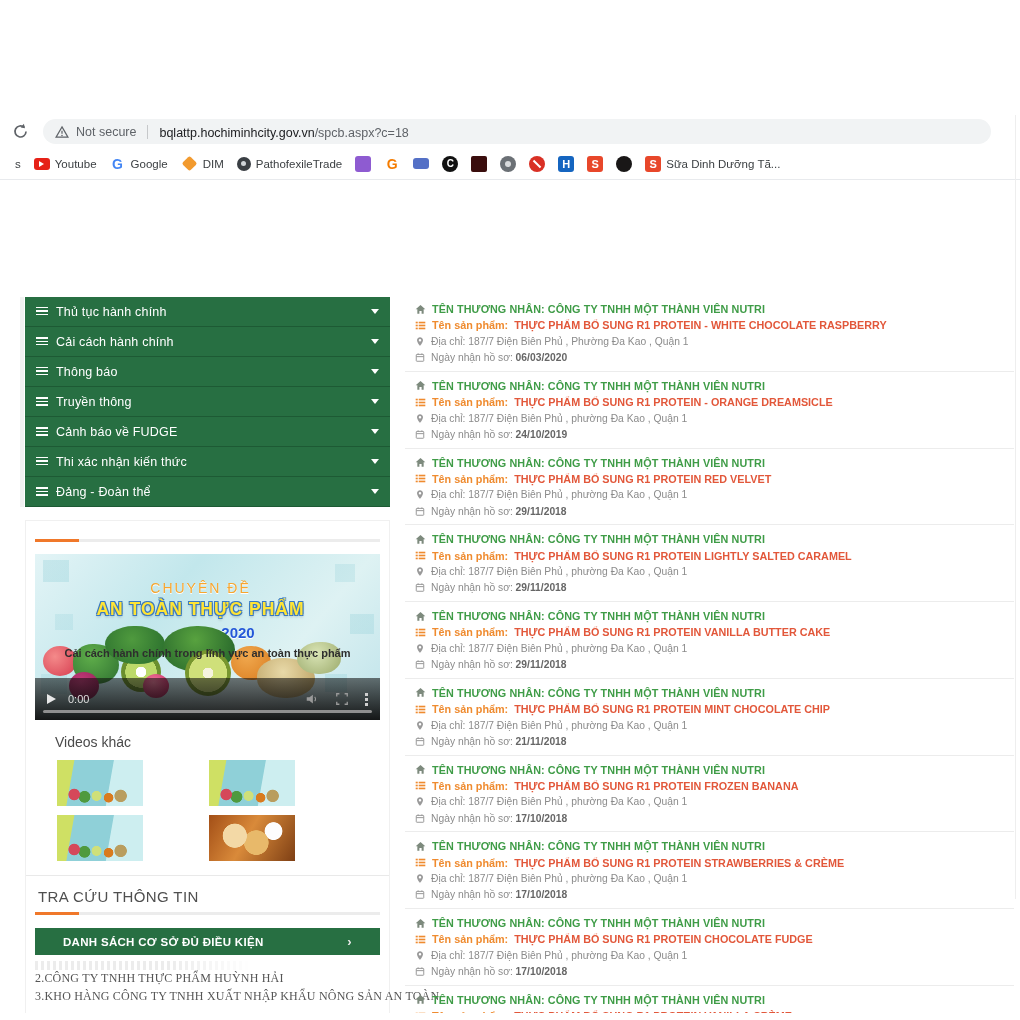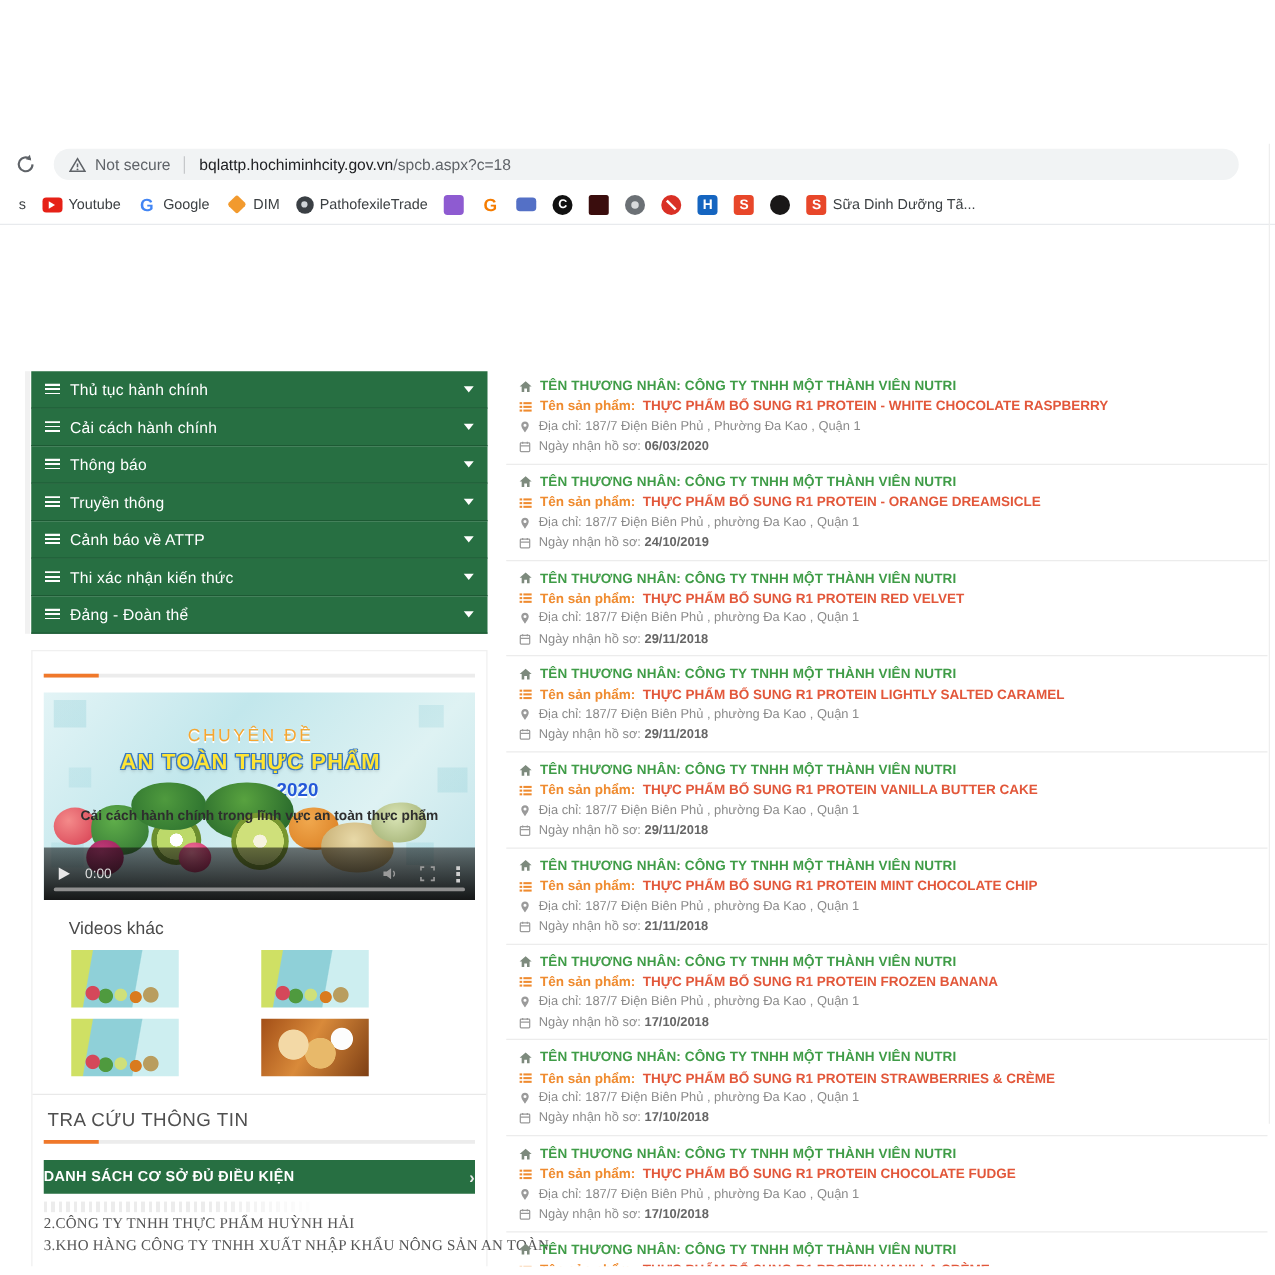--- a/index.html
+++ b/index.html
@@ -119,21 +119,21 @@
       linear-gradient(100deg,#cfe064 0 18%,#8fd0d8 19% 60%,#cdeef0 61%);}
   .mini-photo{background:
       radial-gradient(circle at 30% 45%,#f3d9a6 0 18%,transparent 19%),
       radial-gradient(circle at 55% 60%,#e8b96a 0 22%,transparent 23%),
       radial-gradient(circle at 75% 35%,#fdfdfd 0 12%,transparent 13%),
       linear-gradient(120deg,#a34f17 0%,#d98a3a 45%,#7e3f14 100%);}
 
   .col-div{height:1px;background:#e9e9e9;margin:14px -9px 0 -9px;}
 
   .lookup-btn{margin-top:13px;height:27px;background:var(--green);color:#fff;display:flex;
-              align-items:center;padding:0 0;font-size:11.5px;font-weight:bold;letter-spacing:.3px;cursor:pointer;}
+              align-items:center;padding:0 28px;font-size:11.5px;font-weight:bold;letter-spacing:.3px;cursor:pointer;}
   .lookup-btn .chev{margin-left:auto;font-size:13px;font-weight:bold;color:#eaeaea;}
   .faded-row{height:9px;margin-top:6px;overflow:hidden;opacity:.35;
       background:repeating-linear-gradient(90deg,#c9c9c9 0 3px,transparent 3px 6px);
       -webkit-mask-image:linear-gradient(90deg,#000 0 55%,transparent 90%);width:70%;}
   .lookup-item{font-size:12px;color:#555;line-height:17.5px;letter-spacing:.2px;cursor:pointer;white-space:nowrap;font-family:Liberation Serif, serif;}
 
   
   .rightcol{position:absolute;left:405px;top:0;width:609px;}
   .card{padding:6px 0 5px 10px;border-bottom:1px solid #ececec;cursor:pointer;}
   .crow{display:flex;align-items:center;gap:6px;height:16.2px;}
@@ -247,21 +247,21 @@
             <span>Thông báo</span>
             <span class="caret"></span>
           </div>
           <div class="menu-item">
             <span class="hamb"></span>
             <span>Truyền thông</span>
             <span class="caret"></span>
           </div>
           <div class="menu-item">
             <span class="hamb"></span>
-            <span>Cảnh báo về ATTP</span>
+            <span>Cảnh báo về FUDGE</span>
             <span class="caret"></span>
           </div>
           <div class="menu-item">
             <span class="hamb"></span>
             <span>Thi xác nhận kiến thức</span>
             <span class="caret"></span>
           </div>
           <div class="menu-item">
             <span class="hamb"></span>
             <span>Đảng - Đoàn thể</span>

